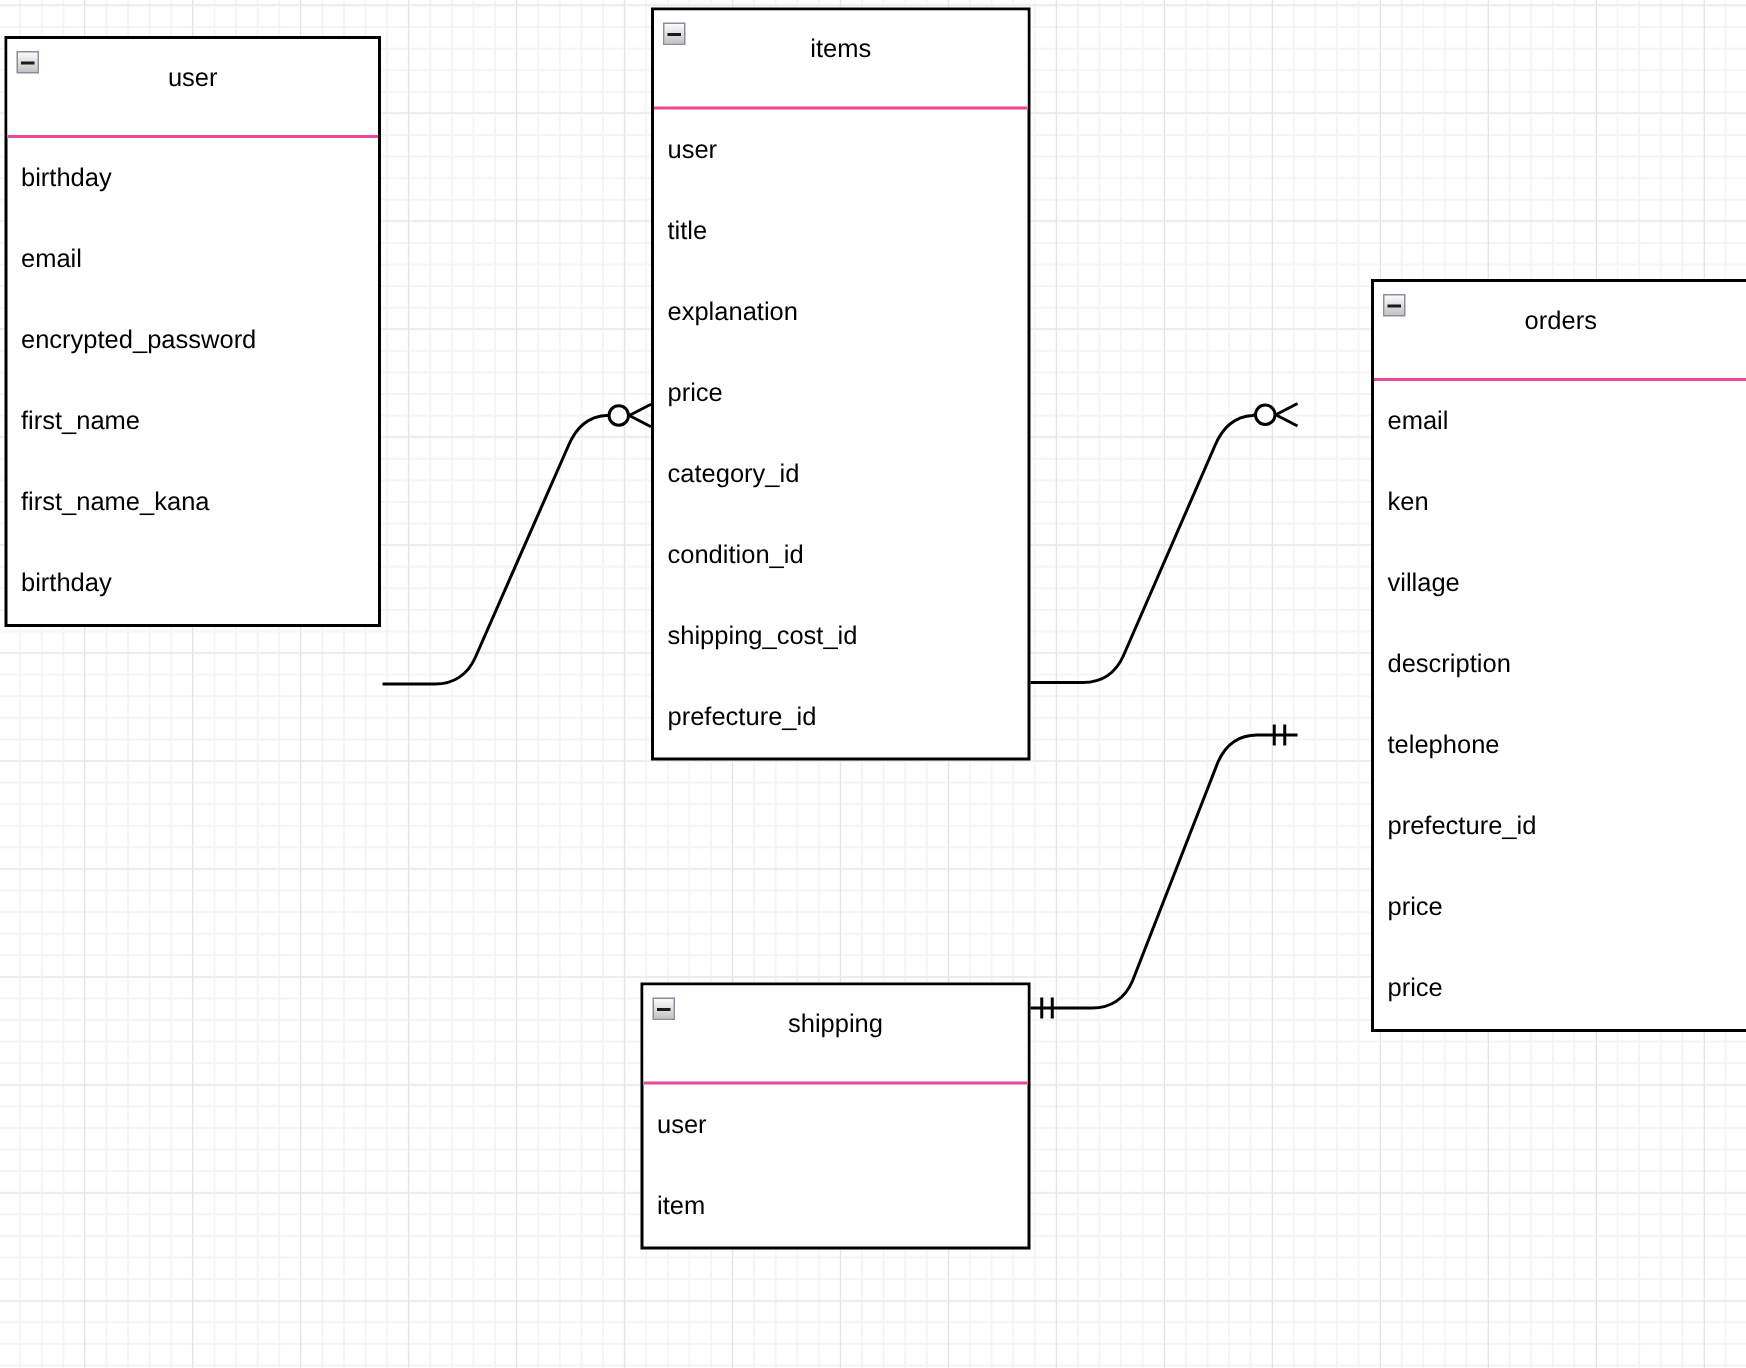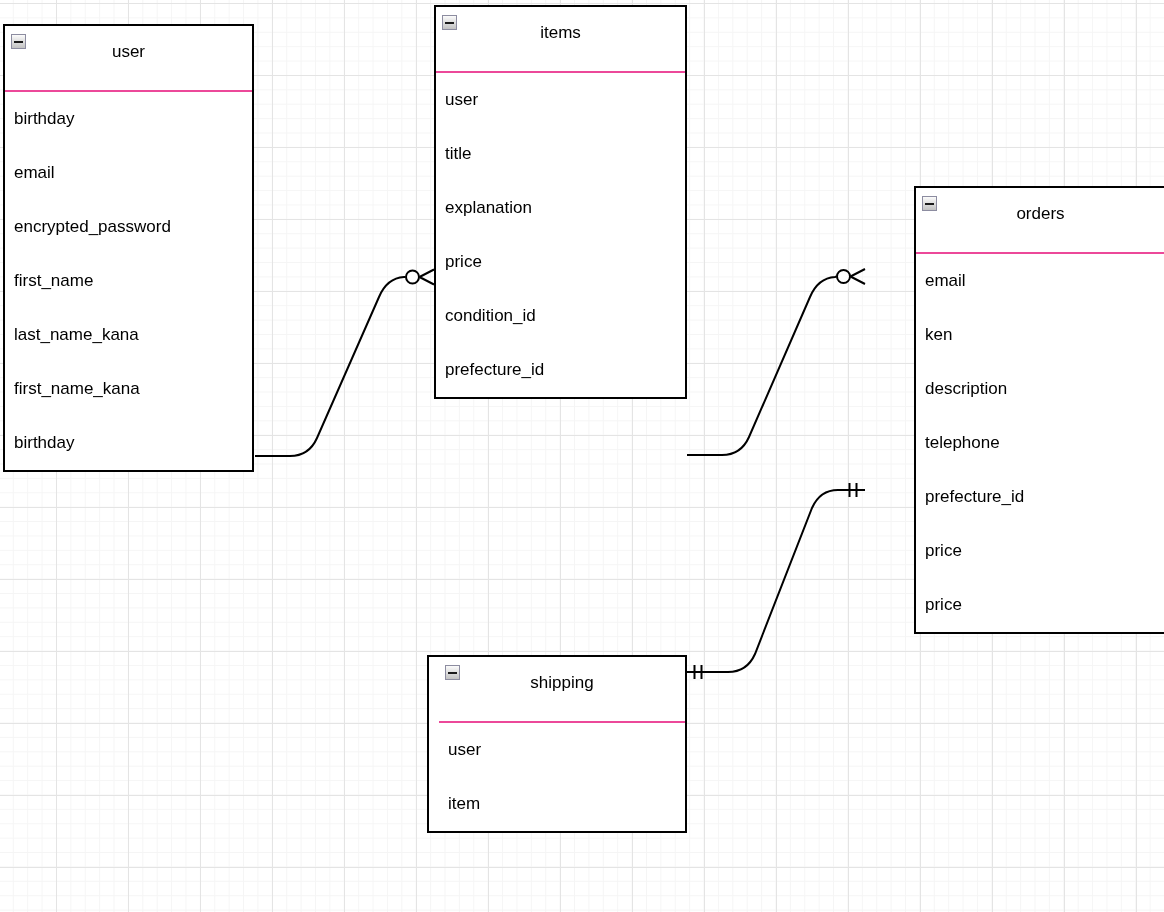--- a/index.html
+++ b/index.html
@@ -103,57 +103,59 @@
     <div class="entity-header">
       <span class="collapse-btn">
         <span class="minus-bar"></span>
       </span>
       <span class="entity-title">user</span>
     </div>
     <div class="field-row"><span>birthday</span></div>
     <div class="field-row"><span>email</span></div>
     <div class="field-row"><span>encrypted_password</span></div>
     <div class="field-row"><span>first_name</span></div>
-    <div class="field-row"><span>last_name_kana</span></div>
     <div class="field-row"><span>first_name_kana</span></div>
     <div class="field-row"><span>birthday</span></div>
   </div>
 
   <div class="entity" style="left:434px; top:5px; width:253px;">
     <div class="entity-header">
       <span class="collapse-btn">
         <span class="minus-bar"></span>
       </span>
       <span class="entity-title">items</span>
     </div>
     <div class="field-row"><span>user</span></div>
     <div class="field-row"><span>title</span></div>
     <div class="field-row"><span>explanation</span></div>
     <div class="field-row"><span>price</span></div>
+    <div class="field-row"><span>category_id</span></div>
     <div class="field-row"><span>condition_id</span></div>
+    <div class="field-row"><span>shipping_cost_id</span></div>
     <div class="field-row"><span>prefecture_id</span></div>
   </div>
 
   <div class="entity" style="left:914px; top:186px; width:253px;">
     <div class="entity-header">
       <span class="collapse-btn">
         <span class="minus-bar"></span>
       </span>
       <span class="entity-title">orders</span>
     </div>
     <div class="field-row"><span>email</span></div>
     <div class="field-row"><span>ken</span></div>
+    <div class="field-row"><span>village</span></div>
     <div class="field-row"><span>description</span></div>
     <div class="field-row"><span>telephone</span></div>
     <div class="field-row"><span>prefecture_id</span></div>
     <div class="field-row"><span>price</span></div>
     <div class="field-row"><span>price</span></div>
   </div>
 
-  <div class="entity" style="left:427px; top:655px; width:260px;padding-left:10px;">
+  <div class="entity" style="left:427px; top:655px; width:260px;">
     <div class="entity-header">
       <span class="collapse-btn">
         <span class="minus-bar"></span>
       </span>
       <span class="entity-title">shipping</span>
     </div>
     <div class="field-row"><span>user</span></div>
     <div class="field-row"><span>item</span></div>
   </div>
 

